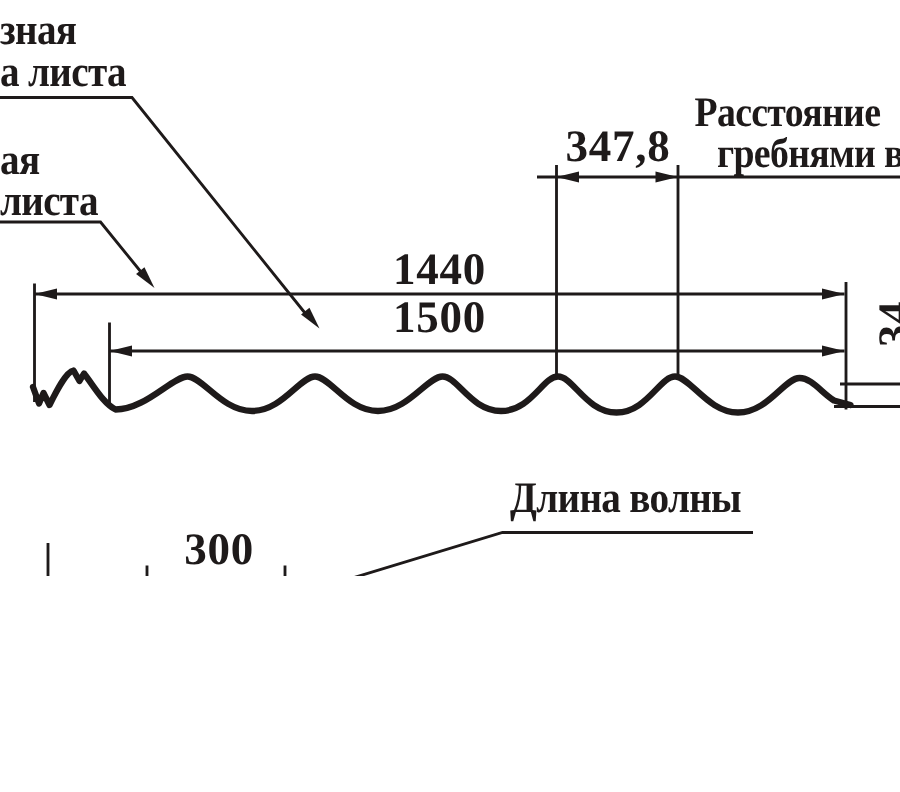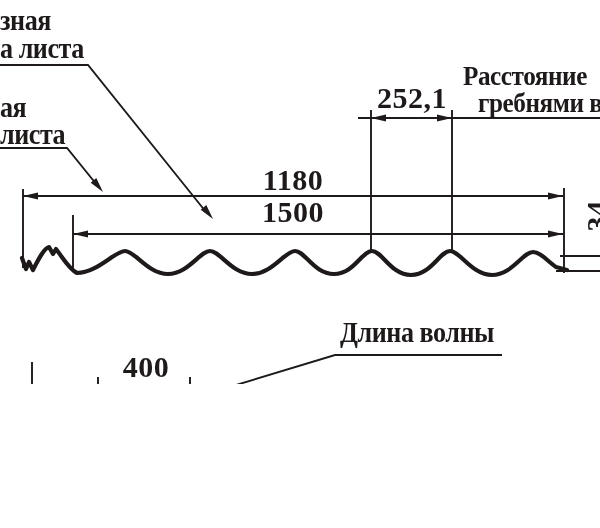--- a/index.html
+++ b/index.html
@@ -104,29 +104,29 @@
       M 88,456 L 98,456 L 98,444 L 190,444 L 190,433 L 282,433 L 282,422
       L 374,422 L 374,411 L 466,411 L 466,400 L 558,400 L 558,389 L 600,389"></path>
   </svg>
 
   <div class="txt cyr-big" style="left:0px; top:6px;">зная</div>
   <div class="txt cyr-big" style="left:0px; top:34px;">а листа</div>
 
   <div class="txt cyr-big" style="left:0px; top:93px;">ая</div>
   <div class="txt cyr-big" style="left:0px; top:120px;">листа</div>
 
-  <div class="txt num" style="left:351px; top:86px; width:122px;">252,1</div>
+  <div class="txt num" style="left:351px; top:86px; width:122px;">347,8</div>
 
   <div class="txt cyr" style="left:463px; top:62px;">Расстояние</div>
   <div class="txt cyr" style="left:478px; top:89px;">гребнями в</div>
 
-  <div class="txt num" style="left:233px; top:168px; width:120px;">1180</div>
+  <div class="txt num" style="left:233px; top:168px; width:120px;">1440</div>
   <div class="txt num" style="left:233px; top:200px; width:120px;">1500</div>
 
   <div class="txt num rot" style="left:573px; top:204px; width:48px; height:24px;">34</div>
 
   <div class="txt cyr-big" style="left:340px; top:318px;">Длина волны</div>
 
-  <div class="txt num" style="left:96px; top:355px; width:100px;">400</div>
+  <div class="txt num" style="left:96px; top:355px; width:100px;">300</div>
 
   <div class="txt num rot" style="left:-8px; top:387px; width:44px; height:24px;">10</div>
 
 </div>
 
 </body></html>

